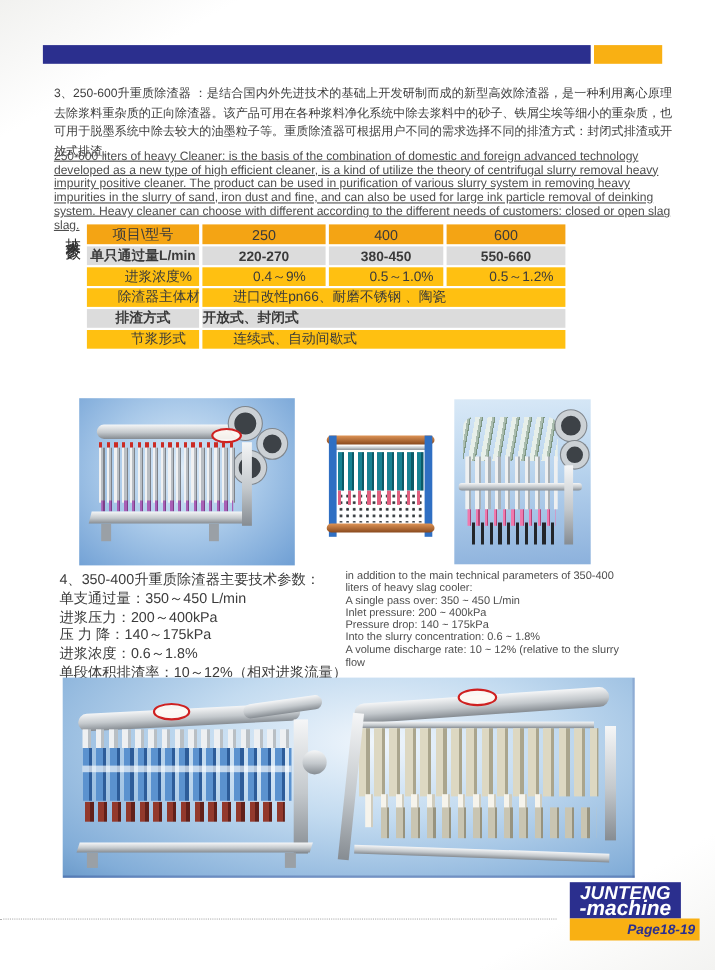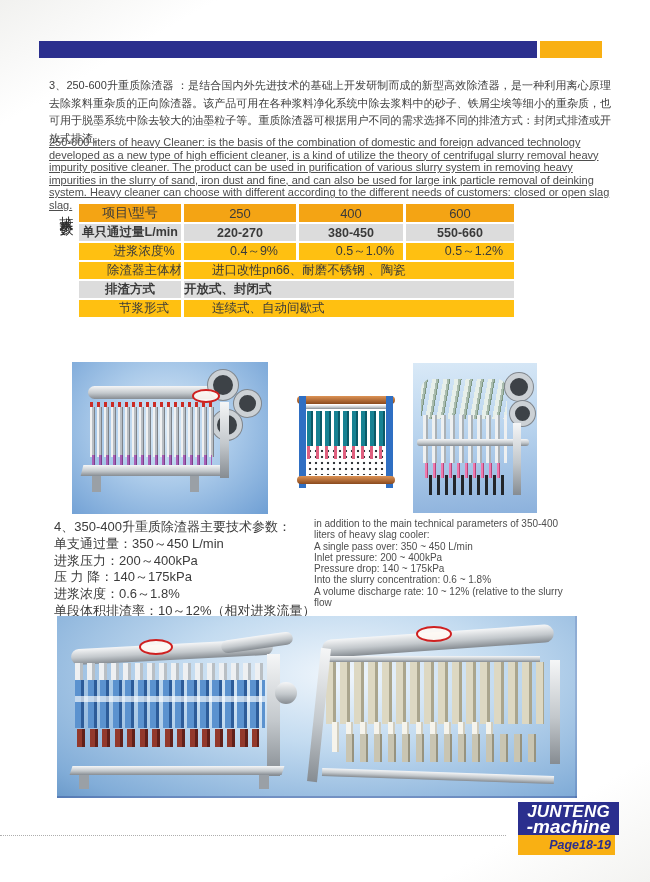--- a/index.html
+++ b/index.html
@@ -62,21 +62,21 @@
   .zh-lines{left:54px;top:519px;width:268px;font-size:13px;line-height:16.8px;color:#3b3b3b;white-space:pre-line;}
   .en-lines{left:314px;top:518px;width:306px;font-size:10px;line-height:11.3px;color:#4e4e4e;white-space:pre-line;}
 
   
   .dotline{left:0;top:835px;width:506px;height:0;border-top:1px dotted #aeaeae;}
   .brand-box{left:506px;top:802px;width:101px;height:53px;margin-left:12px;}
   .brand-blue{position:absolute;left:0;top:0;width:101px;height:33px;background:var(--navy,#2B2F8E);
     color:#ffffff;text-align:center;font-style:italic;font-weight:700;}
   .brand-l1{font-size:17px;line-height:17px;margin-top:1px;letter-spacing:0.2px;}
   .brand-l2{font-size:19px;line-height:13px;}
-  .brand-yellow{position:absolute;left:0;top:33px;width:97px;height:20px;background:var(--accent,#F9B013);
+  .brand-yellow{position:absolute;left:0;top:33px;width:118px;height:20px;background:var(--accent,#F9B013);
     color:var(--navy,#2B2F8E);font-style:italic;font-weight:700;font-size:12.5px;line-height:20px;text-align:right;}
   .brand-yellow span{padding-right:4px;}
 </style>
 </head>
 <body>
 
 <div class="page">
 
   <div class="abs bar-navy"></div>
   <div class="abs bar-yellow"></div>

